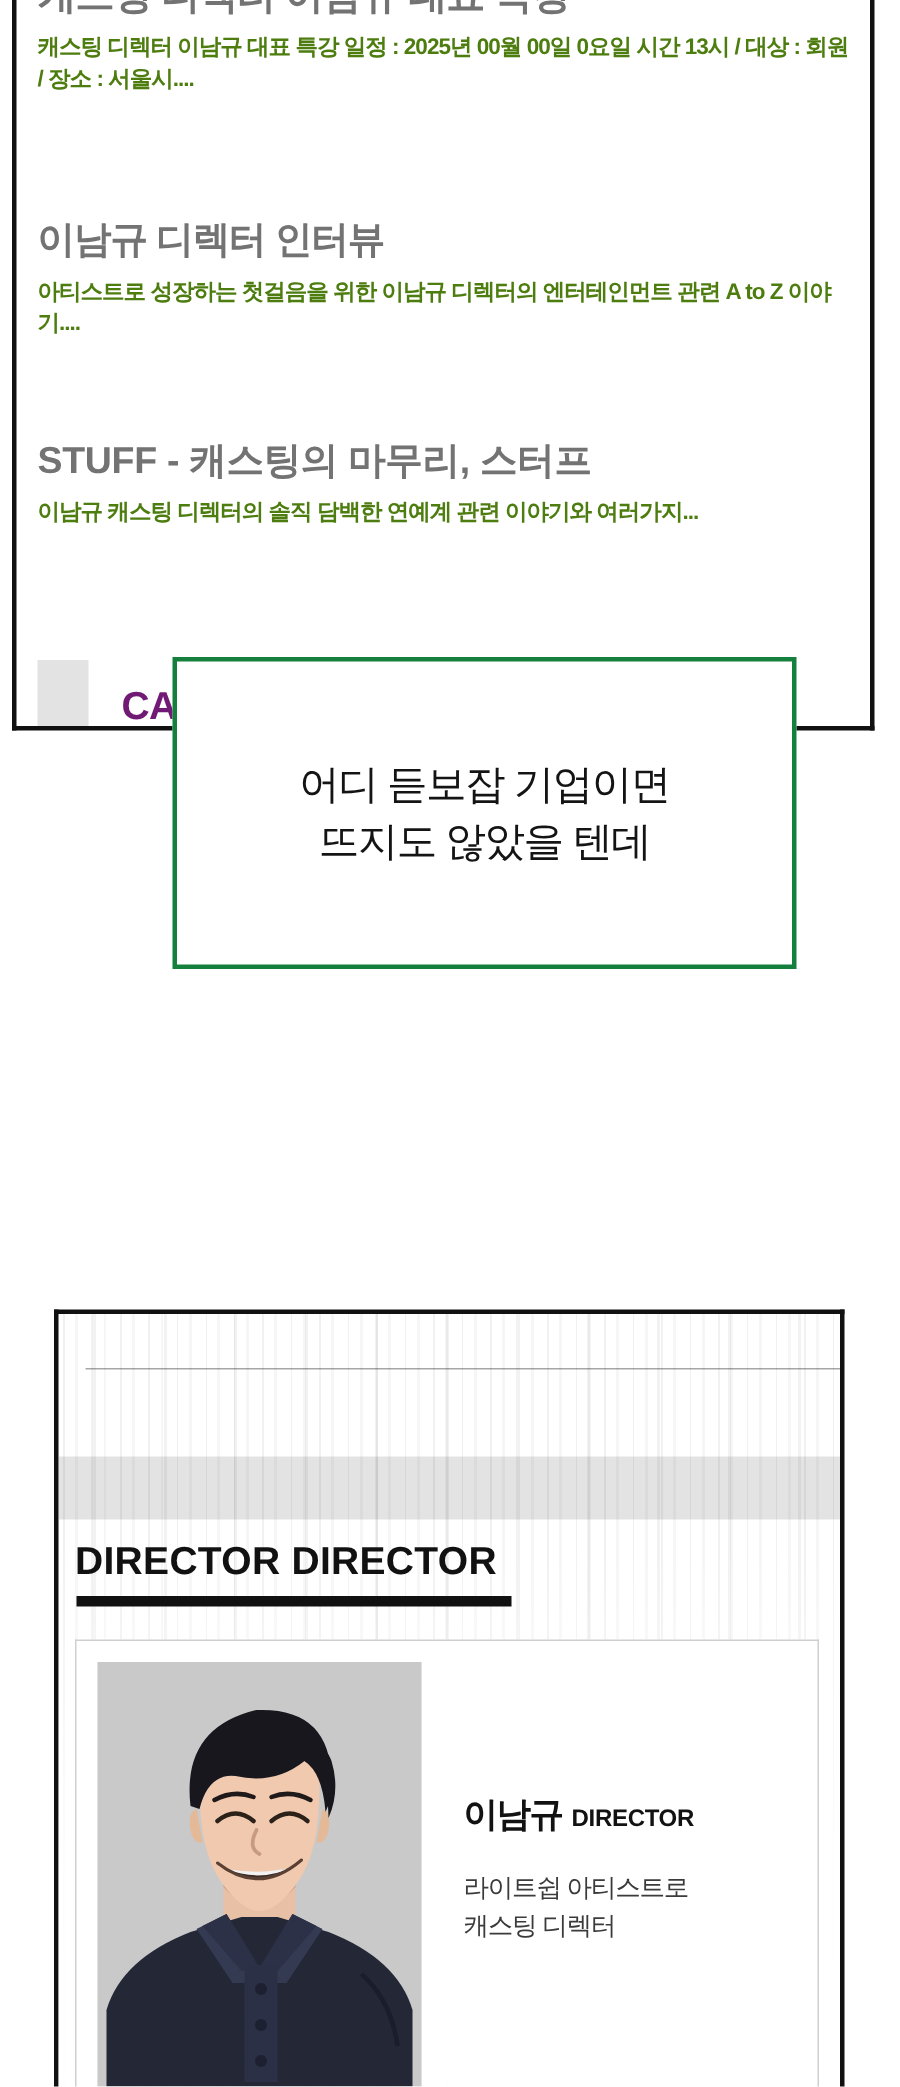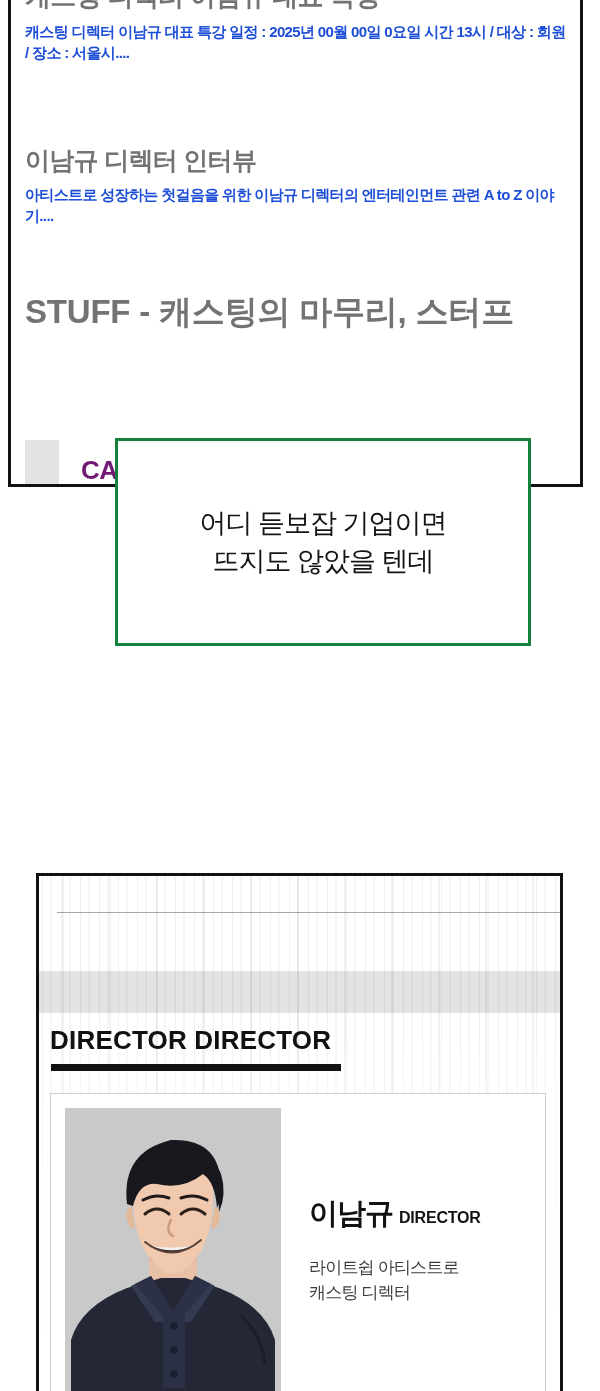--- a/index.html
+++ b/index.html
@@ -43,39 +43,39 @@
     color: #737373;
     font-weight: bold;
     letter-spacing: -0.7px;
     line-height: 1.15;
     white-space: nowrap;
   }
   .post-title.en {
     letter-spacing: -0.2px;
   }
   .post-desc {
-    color: #1d4ed8;
+    color: #4d7c0f;
     font-size: 15px;
     line-height: 1.42;
     letter-spacing: -0.65px;
     font-weight: bold;
     margin-top: 9px;
   }
 
   
   .post-1 { top: -16px; }
   .post-1 .post-title { font-size: 26px; }
 
   
   .post-2 { top: 148px; }
   .post-2 .post-title { font-size: 25px; }
 
   
   .post-3 { top: 295px; }
-  .post-3 .post-title { font-size: 33px; }
+  .post-3 .post-title { font-size: 25px; }
 
   
   .post-4 {
     top: 440px;
   }
   .post-4 .post-thumb {
     position: absolute;
     left: 0;
     top: 2px;
     width: 34px;
@@ -215,21 +215,21 @@
   .profile-info {
     flex: 1;
     padding: 100px 0 0 28px;
     box-sizing: border-box;
   }
   .profile-name-row {
     white-space: nowrap;
     color: #121212;
   }
   .profile-name {
-    font-size: 29px;
+    font-size: 23px;
     font-weight: bold;
     letter-spacing: -1px;
     text-align: center;
   }
   .profile-role {
     font-size: 16px;
     font-weight: bold;
     letter-spacing: -0.2px;
     margin-left: 6px;
   }
@@ -258,20 +258,21 @@
     </div>
 
     <div class="post post-2">
       <div class="post-title">이남규 디렉터 인터뷰</div>
       <div class="post-desc">아티스트로 성장하는 첫걸음을 위한 이남규 디렉터의 엔터테인먼트
 관련 A to Z 이야기....</div>
     </div>
 
     <div class="post post-3">
       <div class="post-title en">STUFF - 캐스팅의 마무리, 스터프</div>
+      <div class="post-desc">이남규 캐스팅 디렉터의 솔직 담백한 연예계 관련 이야기와 여러가지...</div>
     </div>
 
     <div class="post post-4">
       <div class="post-thumb"></div>
       <div class="post-title en">CAS</div>
     </div>
 
   </div>
 </div>
 

